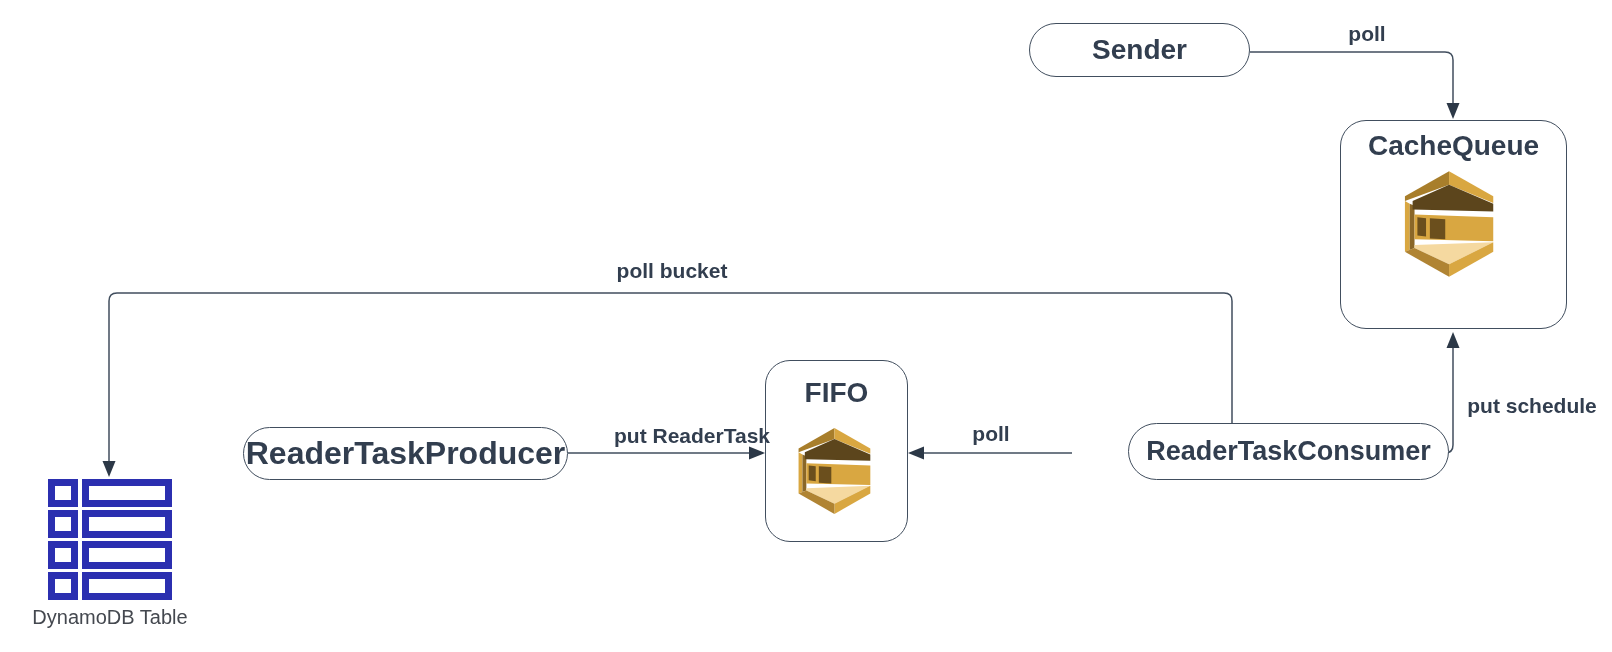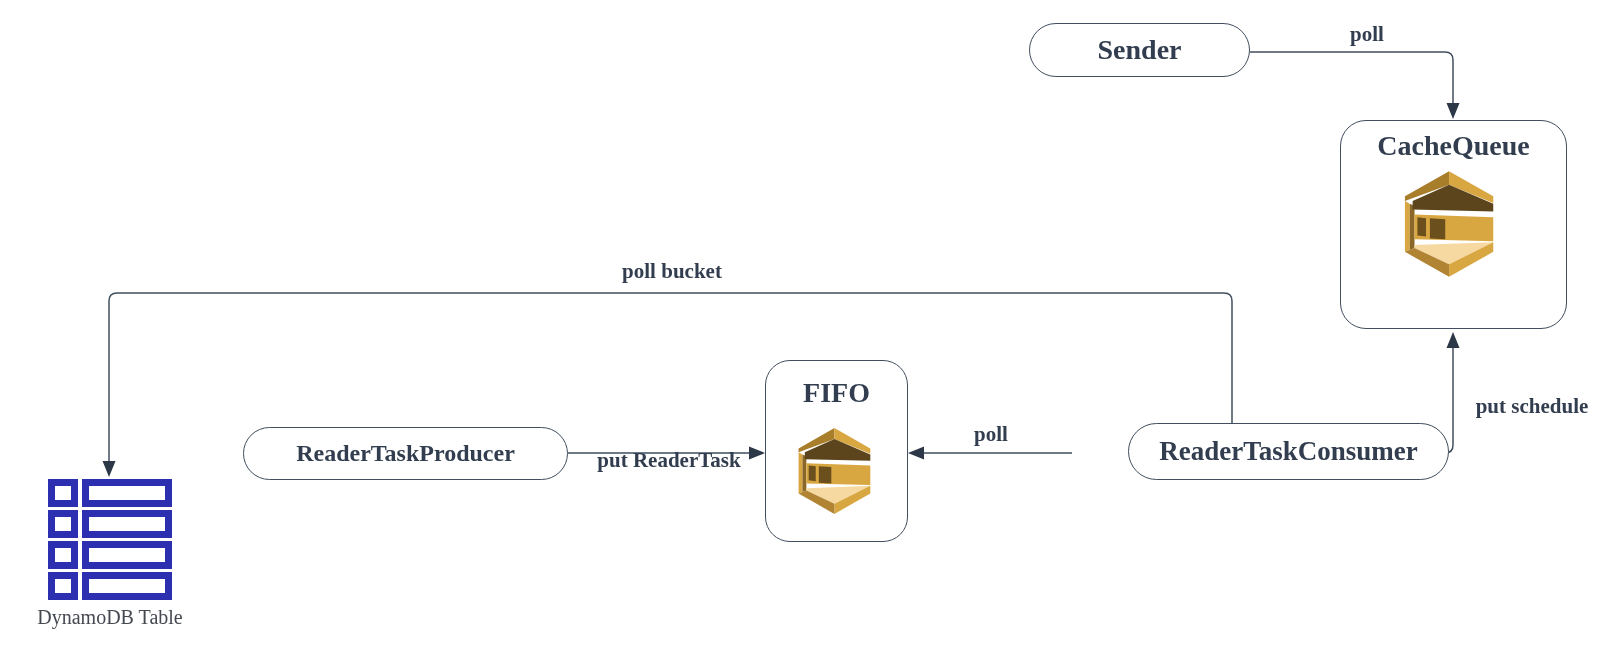--- a/index.html
+++ b/index.html
@@ -14,21 +14,21 @@
     --sqs-gold-mid:#b08433;
     --sqs-gold-shadow:#8a6728;
     --sqs-gold-light:#f5d9a0;
     --sqs-msg:#6b4f1d;
     --dynamodb-blue:#2b2fb0;
   }
   html,body{margin:0;padding:0;background:#fff;}
   .canvas{
     position:relative;width:1612px;height:652px;
     background:var(--canvas-bg);overflow:hidden;
-    font-family:Liberation Serif, serif;
+    font-family:Liberation Sans, sans-serif;
   }
   .edges{position:absolute;left:0;top:0;width:1612px;height:652px;}
   .edge{fill:none;stroke:var(--stroke);stroke-width:1.5;}
   .arrowhead{fill:var(--arrow);stroke:none;}
   .pill{
     position:absolute;background:#fff;border:1.5px solid var(--stroke);
     border-radius:999px;display:flex;align-items:center;justify-content:center;
     font-weight:bold;color:var(--text);box-sizing:border-box;white-space:nowrap;
   }
   .box{
@@ -117,34 +117,34 @@
       </svg>
   </div>
 
   <div class="box" style="left:765px;top:360px;width:143px;height:182px;border-radius:25px;">
     <div class="box-title" style="margin-top:16px;font-size:28px;">FIFO</div>
     <svg style="left:31px;top:67px;width:78px;height:86px;" viewBox="0 0 100 110">
         <use href="#sqs-shape"></use>
       </svg>
   </div>
 
-  <div class="pill" style="left:243px;top:427px;width:325px;height:53px;font-size:24px;">
+  <div class="pill" style="left:243px;top:427px;width:325px;height:53px;font-size:32px;">
     <span>ReaderTaskProducer</span>
   </div>
 
   <div class="pill" style="left:1128px;top:423px;width:321px;height:57px;font-size:27px;">
     <span>ReaderTaskConsumer</span>
   </div>
 
   <div>
     <svg style="position:absolute;left:48px;top:479px;width:124px;height:121px;" viewBox="0 0 124 121">
         <use href="#ddb-shape"></use>
       </svg>
     <div class="node-caption" style="left:110px;top:606px;">DynamoDB Table</div>
   </div>
 
   <div class="edge-label" style="left:1367px;top:34px;">poll</div>
   <div class="edge-label" style="left:672px;top:271px;">poll bucket</div>
-  <div class="edge-label" style="left:669px;top:436px;margin-top:24px;">put ReaderTask</div>
+  <div class="edge-label" style="left:692px;top:436px;">put ReaderTask</div>
   <div class="edge-label" style="left:991px;top:434px;">poll</div>
   <div class="edge-label" style="left:1532px;top:406px;text-align:center;">put schedule</div>
 
 </div>
 
 </body></html>

